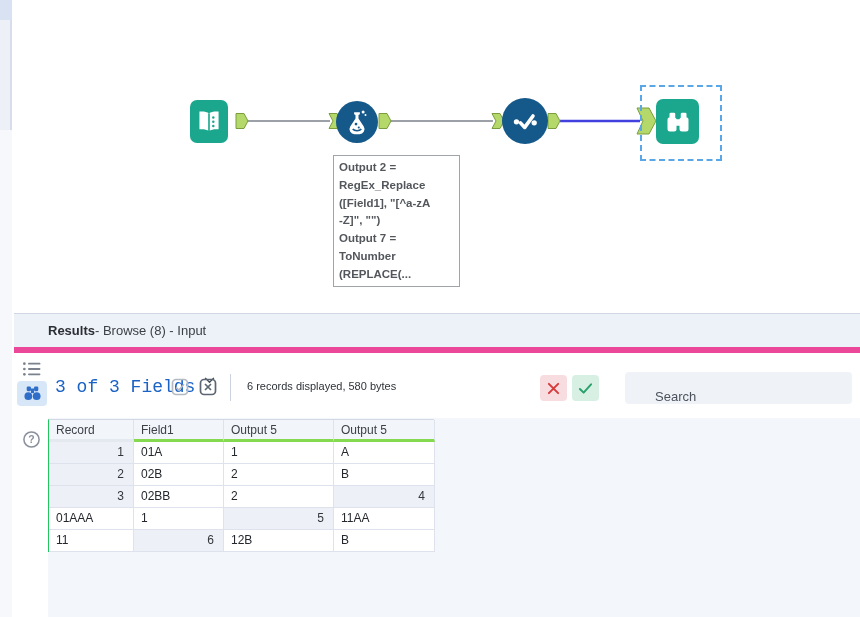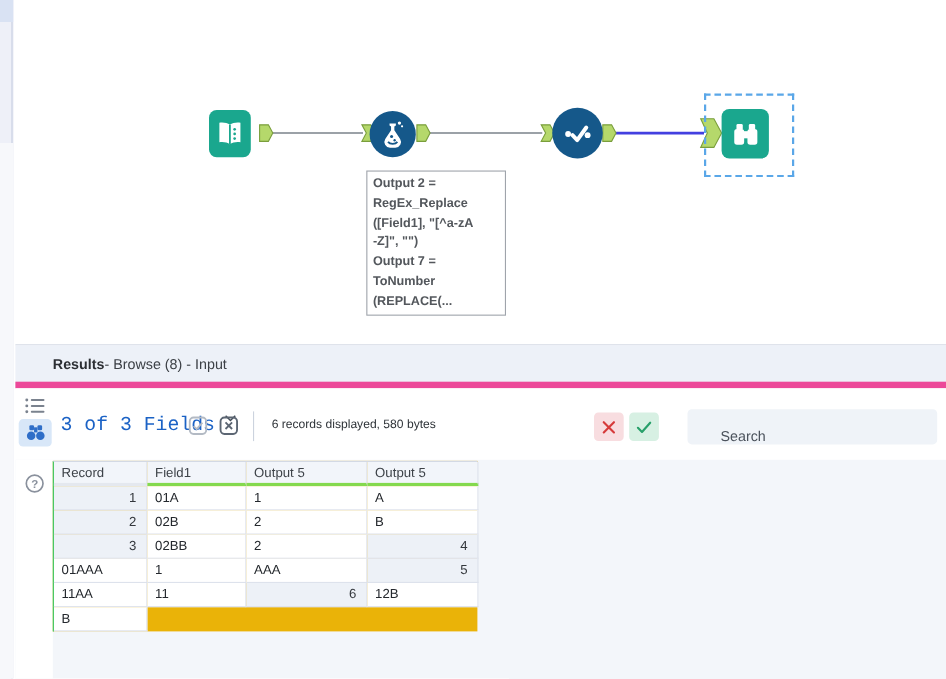--- a/index.html
+++ b/index.html
@@ -251,21 +251,20 @@
       <div class="cell">2</div>
       <div class="cell">B</div>
 
       <div class="cell record">3</div>
       <div class="cell">02BB</div>
       <div class="cell">2</div>
 
       <div class="cell record">4</div>
       <div class="cell">01AAA</div>
       <div class="cell">1</div>
-      <div class="cell">AAA</div>
 
       <div class="cell record">5</div>
       <div class="cell">11AA</div>
       <div class="cell">11</div>
 
       <div class="cell record">6</div>
       <div class="cell">12B</div>
       <div class="cell">B</div>
     </div>
   </div>

